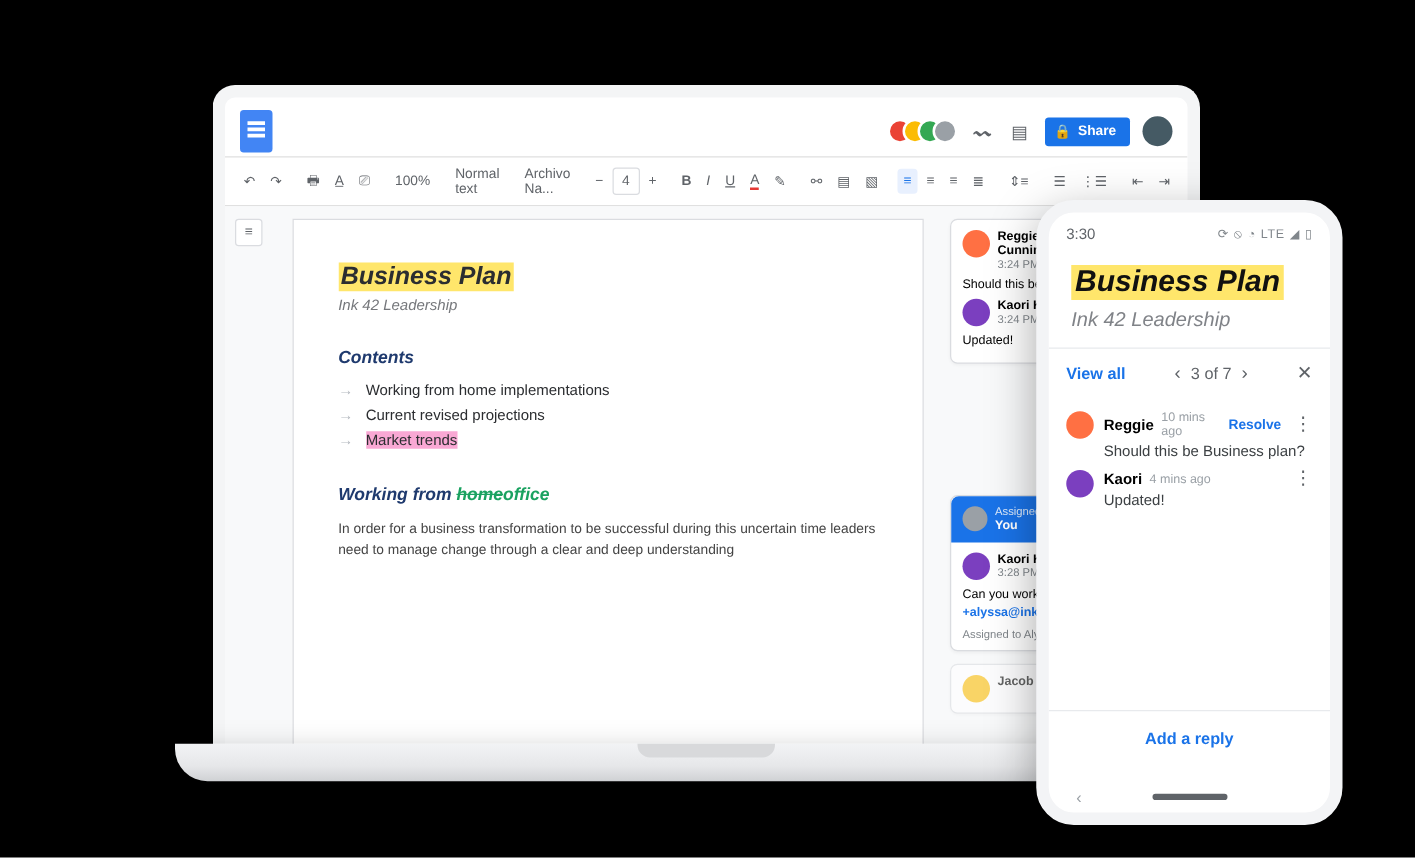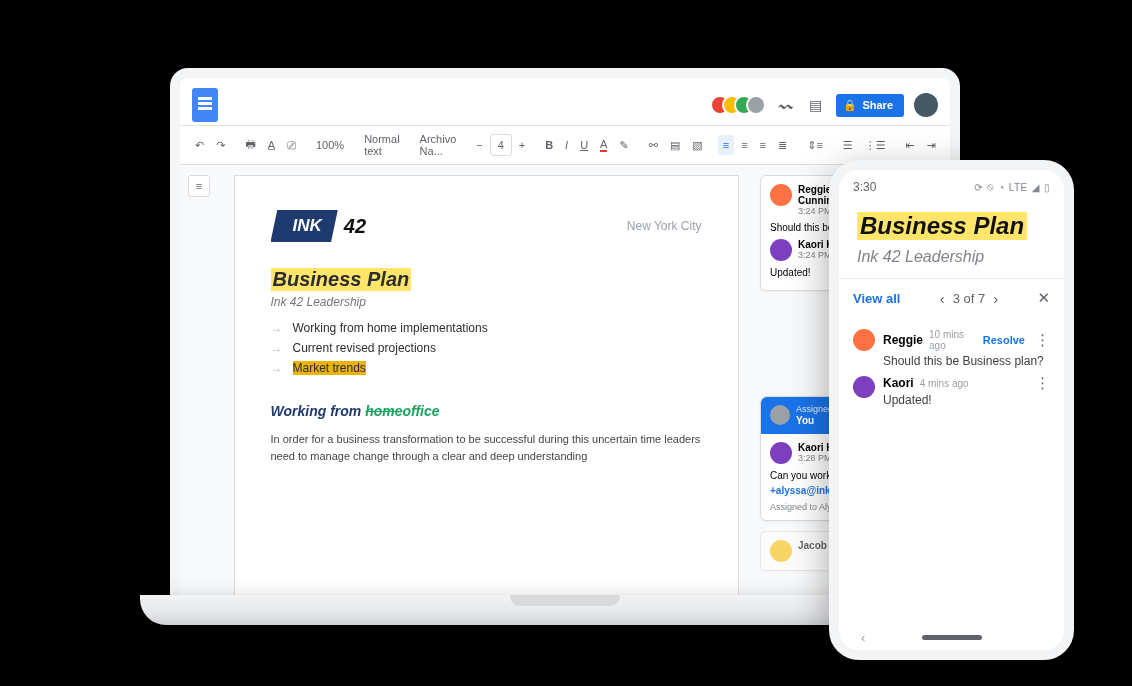--- a/index.html
+++ b/index.html
@@ -141,21 +141,21 @@
     clip-path: polygon(10% 0,100% 0,90% 100%,0 100%);
   }
   .ink-42 { font-weight:900; font-style:italic; font-size:20px; color:#111; }
   .nyc { color:#9aa0a6; font-size:12px; }
   .h-biz { font-weight:900; font-style:italic; font-size:20px; display:inline-block; background:#ffe66b; padding:0 2px; }
   .sub { color:#75777b; font-style:italic; font-size:12px; margin-top:4px; }
   .h-con { color:#1f3a6e; font-weight:900; font-style:italic; font-size:14px; margin-top:26px; }
   .toc { margin-top:12px; }
   .toc li { list-style:none; display:flex; align-items:center; gap:10px; font-size:12px; margin:6px 0; }
   .toc li::before { content:"→"; color:#b7bbc1; font-weight:700; }
-  .toc li.hl span { background:#eab308; }
+  .toc li.hl span { background:#f9a8d4; }
   .h-work { font-weight:900; font-style:italic; font-size:14px; margin-top:28px; }
   .h-work .c1 { color:#1f3a6e; }
   .h-work .c2 { color:#1aa260; text-decoration:line-through;margin-top:28px; }
   .h-work .c3 { color:#1aa260; }
   .para { font-size:11px; color:#444; margin-top:12px; line-height:1.5; }
 
   
   .comments-rail {
     width:190px;
     padding:10px 10px 0 0;
@@ -335,31 +335,25 @@
 
   </div>
 
   <div class="canvas-area">
     <div>
       <div class="outline-btn">≡</div>
     </div>
 
     <div class="page-wrap">
       <div class="page">
-        <div class="logo-row">
-          <div class="ink42">
-            <span class="ink-badge">INK</span>
-            <span class="ink-42">42</span>
-          </div>
-          <span class="nyc">New York City</span>
-        </div>
 
         <span class="h-biz">Business Plan</span>
         <div class="sub">Ink 42 Leadership</div>
 
+        <div class="h-con">Contents</div>
         <ul class="toc">
           <li>
               <span>Working from home implementations</span>
             </li>
           <li>
               <span>Current revised projections</span>
             </li>
           <li class="hl">
               <span>Market trends</span>
             </li>
@@ -482,18 +476,19 @@
         <div class="ph-row1">
           <span class="ph-name">Kaori</span>
           <span class="ph-ago">4 mins ago</span>
           <span class="ph-more" style="margin-left:auto;">⋮</span>
         </div>
         <div class="ph-body">Updated!</div>
       </div>
     </div>
   </div>
 
+  <div class="add-reply">Add a reply</div>
 
   <div class="gesture-bar">
     <span class="back">‹</span>
     <div class="pill"></div>
   </div>
 </div>
 
 </body></html>

